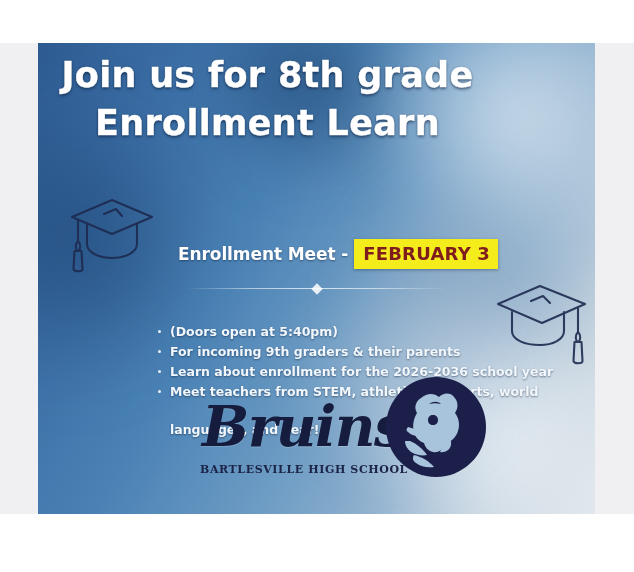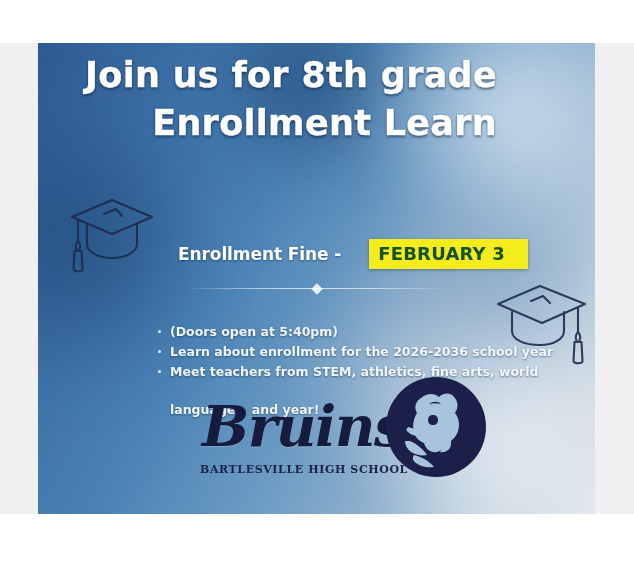--- a/index.html
+++ b/index.html
@@ -103,21 +103,21 @@
     position: absolute;
     inset: 0;
   }
 
   
   .headline {
     position: absolute;
     left: 0;
     top: 8px;
     width: 459px;
-    text-align: right;
+    text-align: center;
     color: #ffffff;
     font-family: "DejaVu Sans", sans-serif;
     font-weight: bold;
     font-size: 35px;
     line-height: 48px;
     letter-spacing: 0.3px;
     text-shadow:
       0 2px 3px rgba(10,30,60,0.55),
       0 0 2px rgba(10,30,60,0.45);
     -webkit-text-stroke: 0.4px rgba(255,255,255,0.9);
@@ -138,29 +138,28 @@
     color: #ffffff;
     font-family: "DejaVu Sans", sans-serif;
     font-weight: bold;
     font-size: 17px;
     letter-spacing: -0.1px;
     text-shadow: 0 1px 2px rgba(10,30,60,0.5);
     white-space: nowrap;
   }
   .date-badge {
     background: #f5ec1c;
-    color: #14532d;
+    color: #7f1d1d;
     font-family: "DejaVu Sans", sans-serif;
     font-weight: bold;
     font-size: 18px;
     letter-spacing: 0.2px;
-    padding: 4px 23px 5px 9px;
+    padding: 4px 8px 5px 9px;
     white-space: nowrap;
     box-shadow: 0 1px 3px rgba(10,30,60,0.4);
-    margin-left: 22px;
   }
 
   
   .divider {
     position: absolute;
     left: 148px;
     top: 241px;
     width: 262px;
     height: 10px;
   }
@@ -318,32 +317,35 @@
             <path d="M22 41 L22 60 C22 69 35 74 50 74 C62 74 74 69 74 60 L74 41"></path>
             <path d="M88 37 L88 61"></path>
             <path d="M88 61 C85 64 85 69 88 71 C91 69 91 64 88 61 Z"></path>
             <path d="M84.5 71 L91.5 71 L92.5 90 C92.5 93 84 93 83.5 90 Z"></path>
             <path d="M41 30 L53 25 L60 32"></path>
           </g>
         </svg>
       </span>
 
       <div class="date-row">
-        <span class="date-label">Enrollment Fine -</span>
+        <span class="date-label">Enrollment Meet -</span>
         <span class="date-badge">FEBRUARY 3</span>
       </div>
 
       <div class="divider">
         <div class="rule"></div>
         <div class="diamond"></div>
       </div>
 
       <ul class="bullets">
         <li>
           <span class="sub">(Doors open at 5:40pm)</span>
+        </li>
+        <li>
+          <span>For incoming 9th graders &amp; their parents</span>
         </li>
         <li>
           <span>Learn about enrollment for the 2026-2036 school year</span>
         </li>
         <li>
           <span>Meet teachers from STEM, athletics, fine arts, world</span>
           <span class="sub">languages, and year!</span>
         </li>
       </ul>
 

